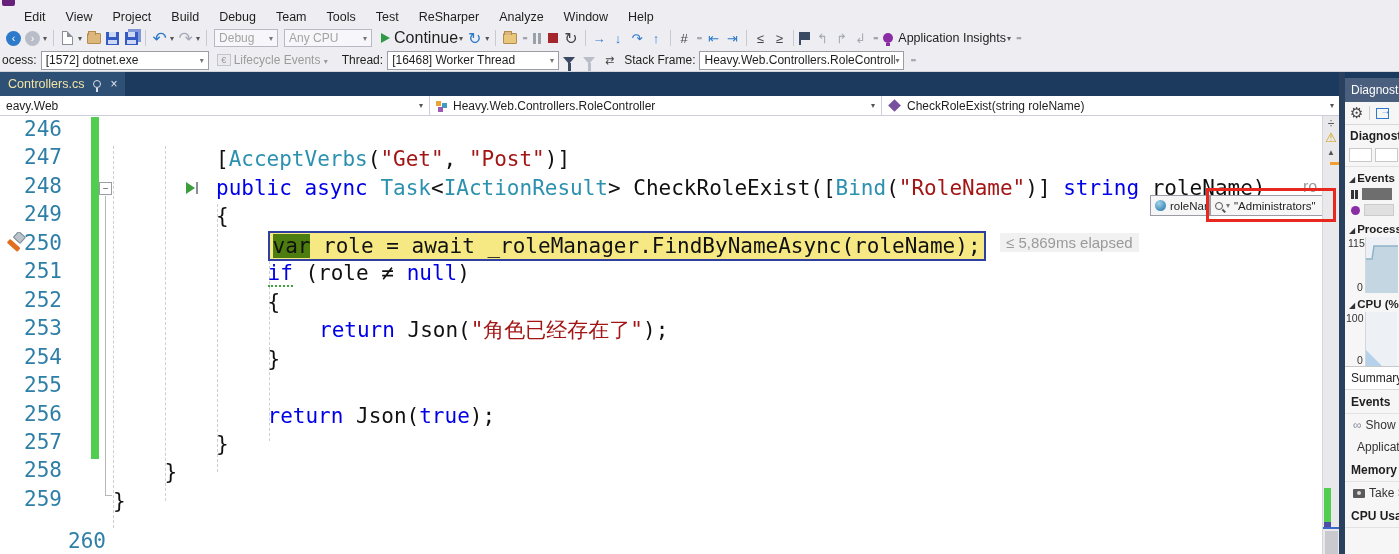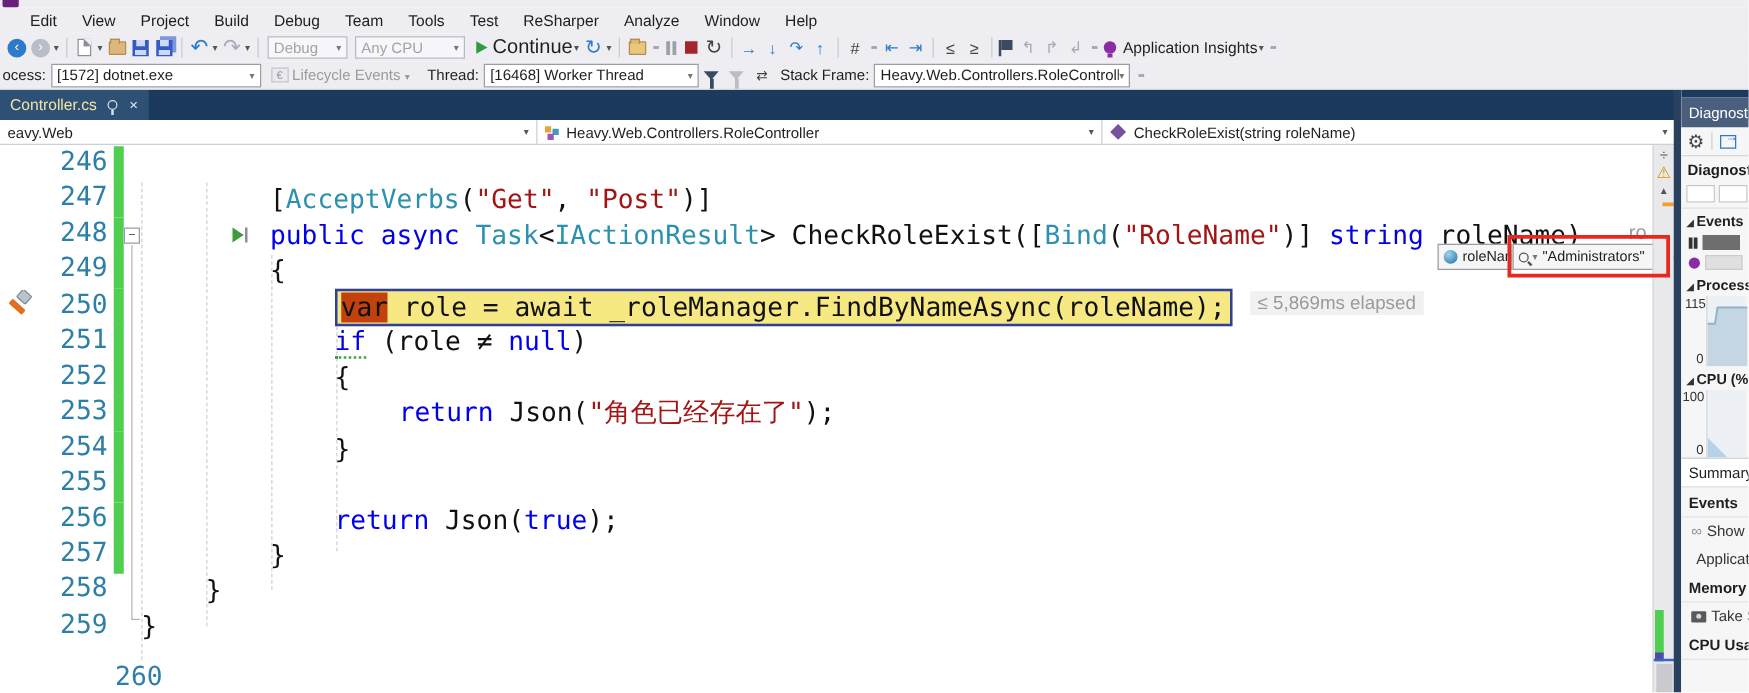--- a/index.html
+++ b/index.html
@@ -64,27 +64,27 @@
   .class-ic i { position:absolute; width:5px; height:5px; }
   .class-ic i:nth-child(1){ left:0; top:0; background:#e8a33d; }
   .class-ic i:nth-child(2){ left:6px; top:2px; background:#3f9bbf; }
   .class-ic i:nth-child(3){ left:2px; top:6px; background:#9b59b6; }
   .method-ic { width:9px; height:9px; background:#77519e; transform:rotate(45deg); margin:0 8px 0 2px; }
 
   
   .editor { position:absolute; left:0; top:116px; width:1341px; height:438px; background:#fff; overflow:hidden; }
   .guide { position:absolute; width:0; border-left:1px dashed #cfcfcf; }
   .ln-row { position:absolute; height:29px; left:0; width:100%; }
-  .ln-num { position:absolute; left:0; width:86px; text-align:right; color:#2e7fa8; font:21px "DejaVu Sans Mono",monospace; }
+  .ln-num { position:absolute; left:0; width:86px; text-align:center; color:#2e7fa8; font:21px "DejaVu Sans Mono",monospace; }
   .chg-bar { position:absolute; left:91px; width:8px; height:29px; background:#50ce50; }
   .code { position:absolute; font:21px/28px "DejaVu Sans Mono",monospace; color:#111; white-space:pre; }
   .k { color:#0000e8; } .t { color:#2b91af; } .s { color:#a31515; } .p { color:#111; }
   .u-green { border-bottom:2px dotted #3fa33f;text-align:right; }
   .curbox { position:absolute; border:2px solid #2e3f9f; background:#f6e983; padding:0 3px; font:21px/26px "DejaVu Sans Mono",monospace; white-space:pre; color:#111; }
-  .curvar { background:#c2410c; }
+  .curvar { background:#4d7c0f; }
   .fold-box { position:absolute; left:99px; width:13px; height:13px; border:1px solid #9a9da6; background:#fff; color:#555; font:9px/11px "DejaVu Sans Mono",monospace; text-align:center; }
   .outline-line { position:absolute; left:105px; width:7px; border-left:1px solid #b8b8b8; border-bottom:1px solid #b8b8b8; }
   .run-glyph { position:absolute; display:flex; align-items:center; }
   .run-glyph .tri { width:0; height:0; border-left:9px solid #3b9e3b; border-top:6px solid transparent; border-bottom:6px solid transparent; }
   .run-glyph .bar { width:2px; height:12px; background:#8a8e98; margin-left:1px; }
   .perftip { position:absolute; color:#9a9a9a; font-size:15px; background:#f1f1f1; padding:1px 6px; }
   .inline-vals { position:absolute; font-size:17px; color:#3c3c3c; white-space:pre; }
   .inline-vals .nul { color:#c0392b; }
   .hint-clip { position:absolute; color:#999; font-size:16px; }
 
@@ -251,21 +251,21 @@
   <span class="dbg-label" style="margin-left:6px">Stack Frame:</span>
   <span class="combo-wide" style="width:205px">
       <span style="overflow:hidden;white-space:nowrap">Heavy.Web.Controllers.RoleController.Chi</span>
       <span style="margin-left:auto;font-size:8px;color:#777">▾</span>
     </span>
   <span class="tb-grip" style="margin-left:6px">▪▪</span>
 </div>
 
 <div class="tabwell" id="tabwell">
     <div class="tab active">
-      <span>Controller.cs</span>
+      <span>Controllers.cs</span>
       <span class="pin"></span>
       <span class="x">×</span>
     </div>
   </div>
 
 <div class="navbar">
   <div class="nav-sec" style="width:430px">
     <span>eavy.Web</span>
     <span class="arrow">▾</span>
   </div>

